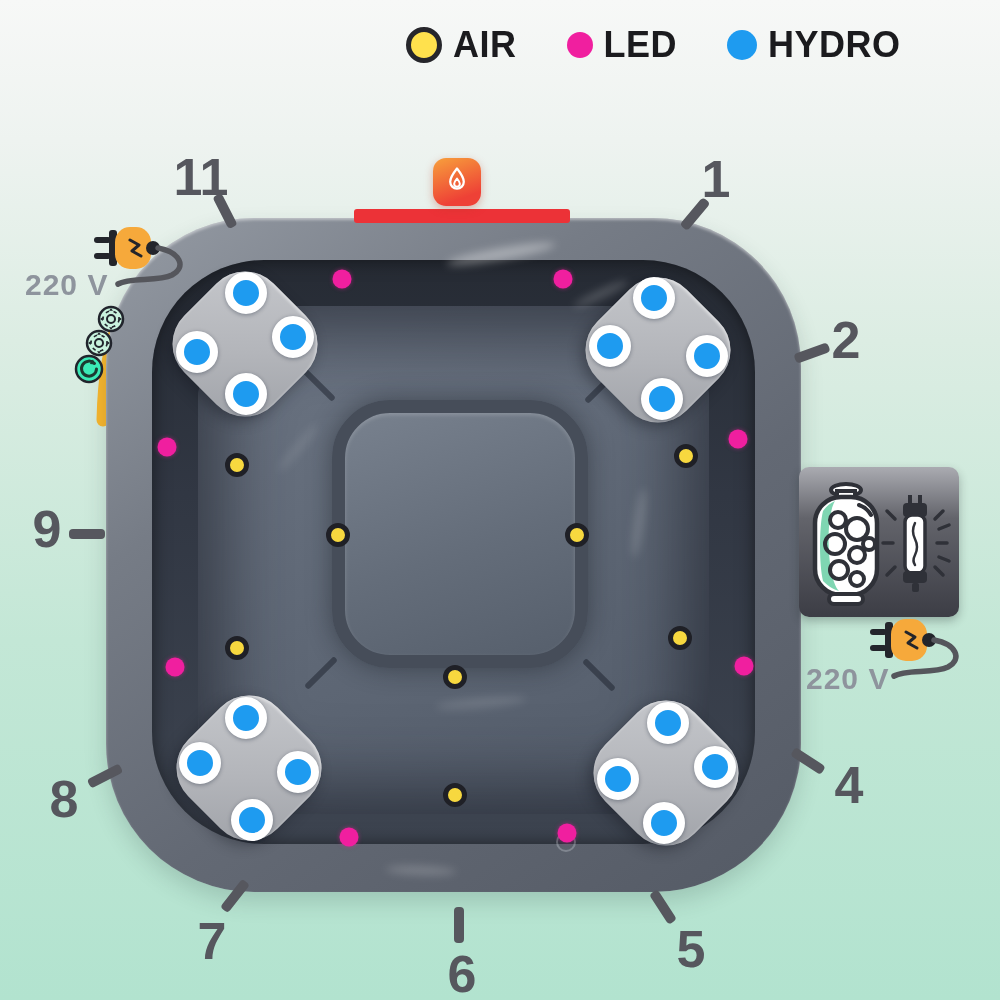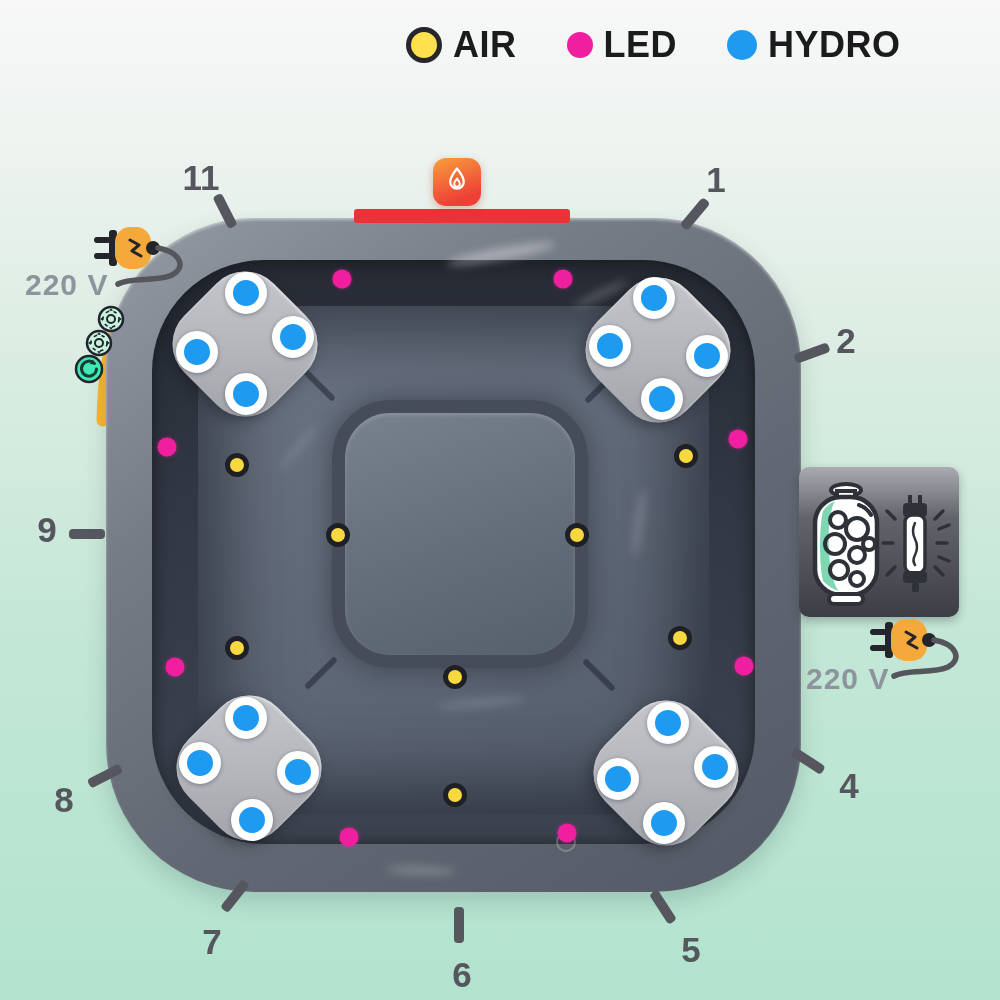--- a/index.html
+++ b/index.html
@@ -46,21 +46,21 @@
   .streak{background:#ffffff;border-radius:50%;filter:blur(4px);}
   #drain{left:450px;top:614px;width:16px;height:16px;border-radius:50%;
     border:2px solid rgba(225,231,238,.28);}
   
   .dot{position:absolute;border-radius:50%;transform:translate(-50%,-50%);box-sizing:content-box;}
   .dot-hydro{width:26px;height:26px;border:8px solid #ffffff;box-shadow:0 1px 4px rgba(10,20,40,.35);}
   .dot-air{width:14px;height:14px;border:5px solid #1f2026;}
   .dot-led{width:19px;height:19px;box-shadow:0 0 4px rgba(240,31,159,.5);}
   
   .pos-number{position:absolute;transform:translate(-50%,-50%);
-    font-size:35px;font-weight:800;color:#56575e;line-height:1;}
+    font-size:52px;font-weight:800;color:#56575e;line-height:1;}
   .tick{position:absolute;width:10px;height:36px;border-radius:4px;background:#56575e;}
   
   #heater-bar{left:354px;top:209px;width:216px;height:14px;border-radius:3px;background:#ec3237;}
   #fire-tile{left:433px;top:158px;width:48px;height:48px;border-radius:13px;
     background:linear-gradient(160deg,#f7a03c 0%,#ee4136 78%);
     box-shadow:0 3px 8px rgba(190,60,40,.35);display:flex;align-items:center;justify-content:center;}
   #equipment-panel{left:799px;top:467px;width:160px;height:150px;border-radius:10px;
     background:linear-gradient(180deg,#aaabb1 0%,#63646b 34%,#3c3d45 100%);
     box-shadow:0 4px 10px rgba(30,40,40,.3);}
   .voltage{position:absolute;font-size:30px;font-weight:700;color:#8e949d;letter-spacing:1px;white-space:nowrap;}

